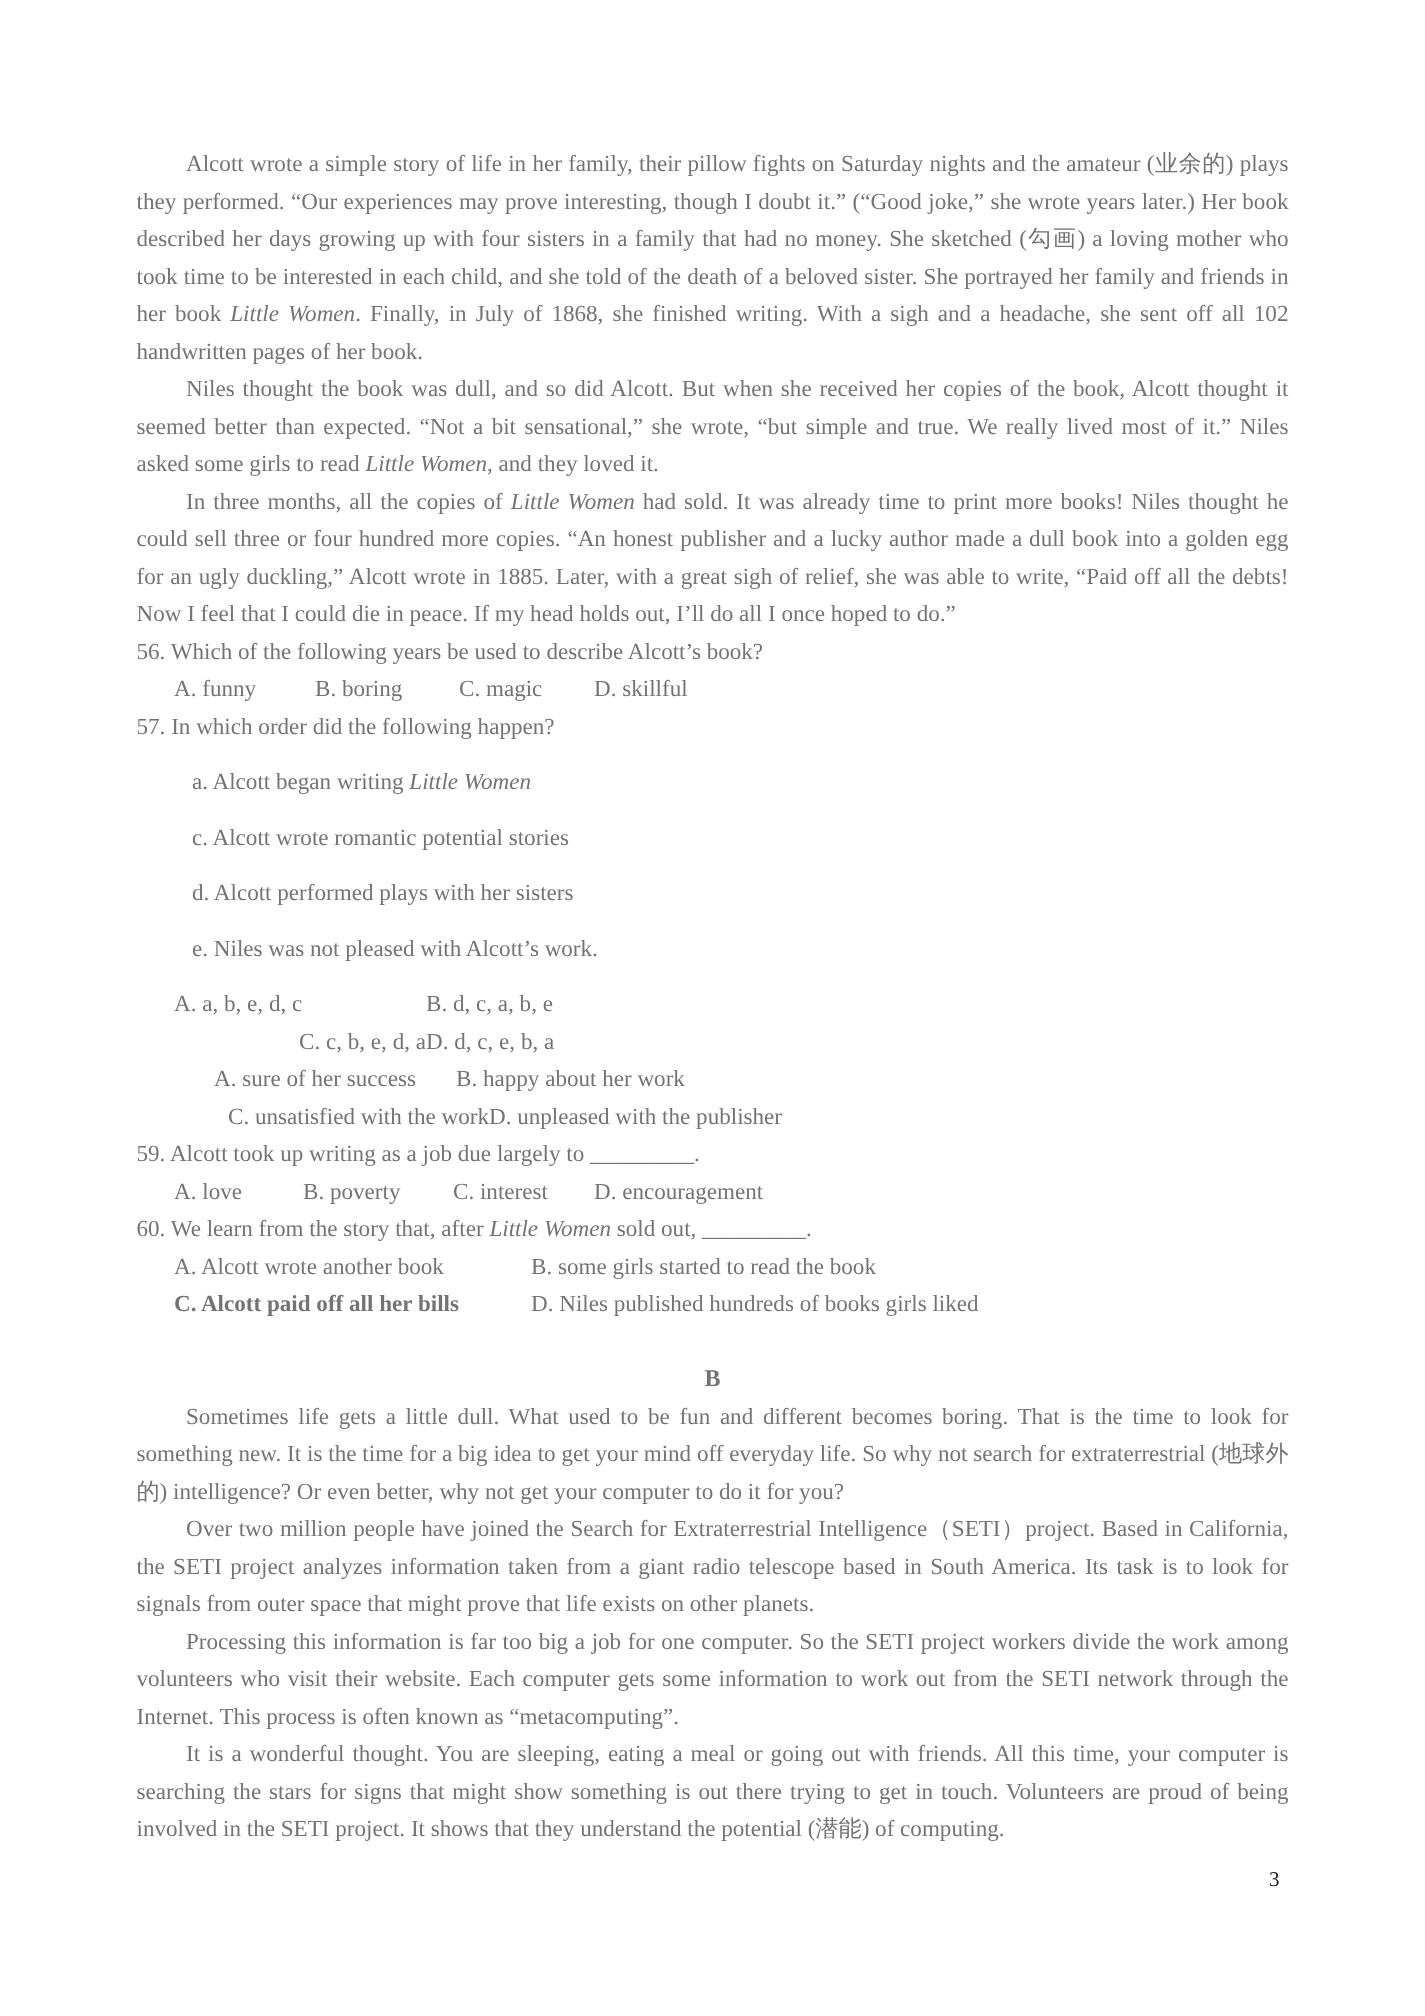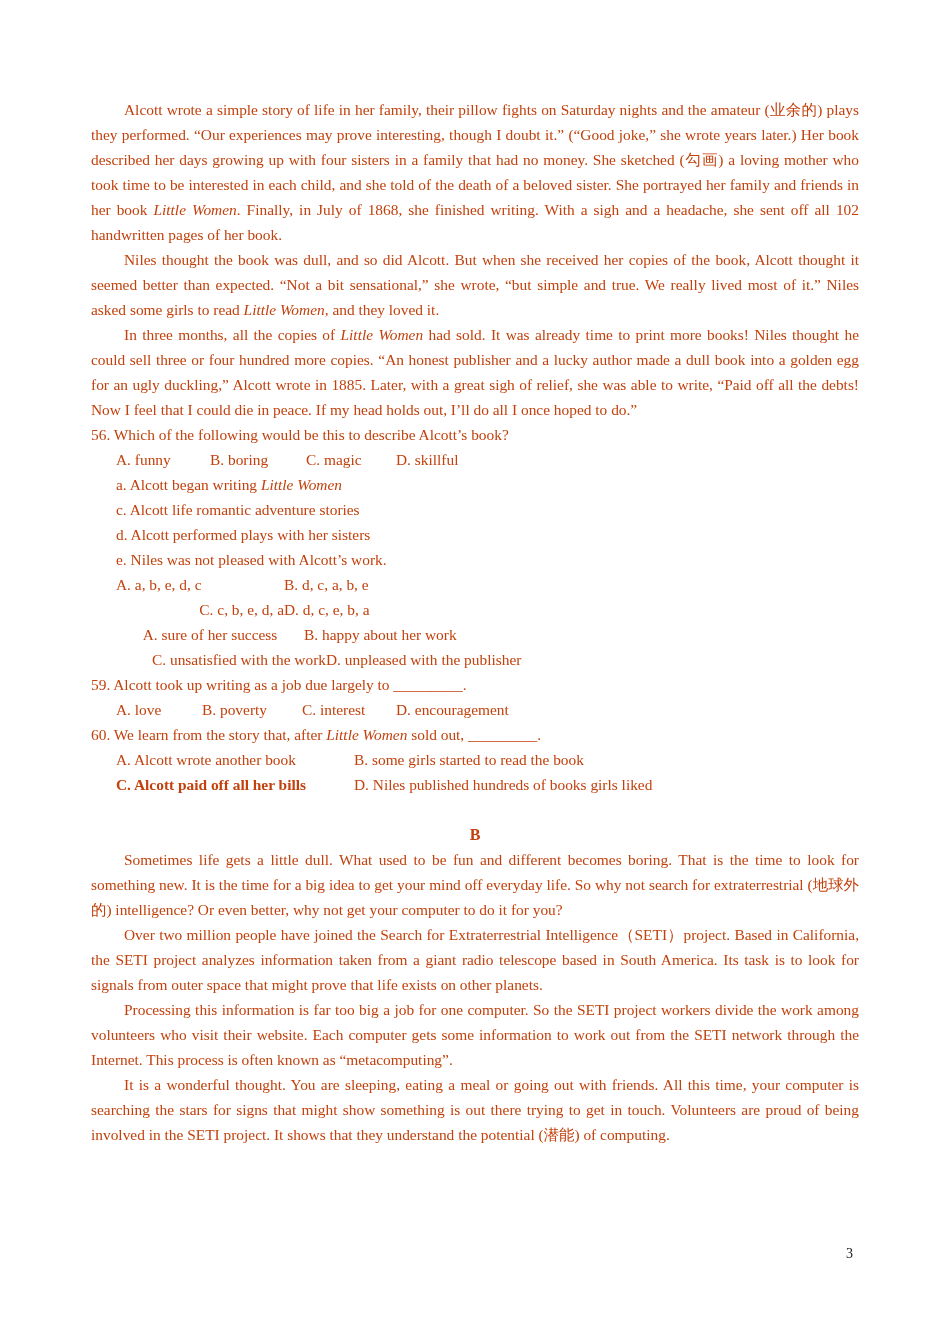--- a/index.html
+++ b/index.html
@@ -1,44 +1,45 @@
 <!DOCTYPE html>
 <html><head>
 <meta charset="utf-8">
 <style>
   html, body { margin: 0; padding: 0; background: #ffffff; }
   body { width: 950px; height: 1344px; position: relative; overflow: hidden; }
   .page {
     position: absolute; left: 91px; top: 97px; width: 768px;
     font-family: "Liberation Serif", "DejaVu Serif", serif;
-    font-size: 15.4px; line-height: 25px; color: #c2410c;
+    font-size: 15.4px; line-height: 25px; color: #737373;
   }
   .para { margin: 0; text-align: justify; text-indent: 33px; }
   .q { margin: 0; }
   .opt-row { margin: 0; padding-left: 25px; white-space: pre; }
   .opt { display: inline-block; }
-  .item { margin: 0; padding-left: 25px; }
+  .item { margin: 12px; padding-left: 25px; }
   i { font-style: italic; }
   .section-title { text-align: center; font-weight: bold; margin: 0; margin-top: 25px; font-size: 16px; }
   .pagenum { position: absolute; left: 846px; top: 1246px; font-family: "Liberation Serif", serif; font-size: 14px; color: #1a1a1a; }
 </style>
 </head>
 <body>
 
 <div class="page">
   <div id="passage-a">
       <p class="para"><span>Alcott wrote a simple story of life in her family, their pillow fights on Saturday nights and the amateur (业余的) plays they performed. “Our experiences may prove interesting, though I doubt it.” (“Good joke,” she wrote years later.) Her book described her days growing up with four sisters in a family that had no money. She sketched (勾画) a loving mother who took time to be interested in each child, and she told of the death of a beloved sister. She portrayed her family and friends in her book </span><i>Little Women</i><span>. Finally, in July of 1868, she finished writing. With a sigh and a headache, she sent off all 102 handwritten pages of her book.</span></p>
       <p class="para"><span>Niles thought the book was dull, and so did Alcott. But when she received her copies of the book, Alcott thought it seemed better than expected. “Not a bit sensational,” she wrote, “but simple and true. We really lived most of it.” Niles asked some girls to read </span><i>Little Women</i><span>, and they loved it.</span></p>
       <p class="para"><span>In three months, all the copies of </span><i>Little Women</i><span> had sold. It was already time to print more books! Niles thought he could sell three or four hundred more copies. “An honest publisher and a lucky author made a dull book into a golden egg for an ugly duckling,” Alcott wrote in 1885. Later, with a great sigh of relief, she was able to write, “Paid off all the debts! Now I feel that I could die in peace. If my head holds out, I’ll do all I once hoped to do.”</span></p>
     </div>
   <div id="questions">
-      <p class="q"><span>56. </span><span>Which of the following would be this to describe Alcott’s book?</span></p>
+      <p class="q"><span>56. </span><span>Which of the following years be used to describe Alcott’s book?</span></p>
       <p class="opt-row"><span class="opt" style="width: 94px;">A. funny</span><span class="opt" style="width: 96px;">B. boring</span><span class="opt" style="width: 90px;">C. magic</span><span class="opt">D. skillful</span></p>
+      <p class="q"><span>57. </span><span>In which order did the following happen?</span></p>
       <p class="item"><span>a. Alcott began writing </span><i>Little Women</i></p>
-      <p class="item"><span>c. Alcott life romantic adventure stories</span></p>
+      <p class="item"><span>c. Alcott wrote romantic potential stories</span></p>
       <p class="item"><span>d. Alcott performed plays with her sisters</span></p>
       <p class="item"><span>e. Niles was not pleased with Alcott’s work.</span></p>
       <p class="opt-row"><span class="opt" style="width: 168px;">A. a, b, e, d, c</span><span class="opt">B. d, c, a, b, e</span></p>
       <p class="opt-row"><span class="opt" style="width: 168px; text-align: right;">C. c, b, e, d, a</span><span class="opt">D. d, c, e, b, a</span></p>
       <p class="opt-row"><span class="opt" style="width: 188px; text-align: center;">A. sure of her success</span><span class="opt">B. happy about her work</span></p>
       <p class="opt-row"><span class="opt" style="width: 210px; text-align: right;">C. unsatisfied with the work</span><span class="opt">D. unpleased with the publisher</span></p>
       <p class="q"><span>59. </span><span>Alcott took up writing as a job due largely to _________.</span></p>
       <p class="opt-row"><span class="opt" style="width: 86px;">A. love</span><span class="opt" style="width: 100px;">B. poverty</span><span class="opt" style="width: 94px;">C. interest</span><span class="opt">D. encouragement</span></p>
       <p class="q"><span>60. </span><span>We learn from the story that, after </span><i>Little Women</i><span> sold out, _________.</span></p>
       <p class="opt-row"><span class="opt" style="width: 238px;">A. Alcott wrote another book</span><span class="opt">B. some girls started to read the book</span></p>

